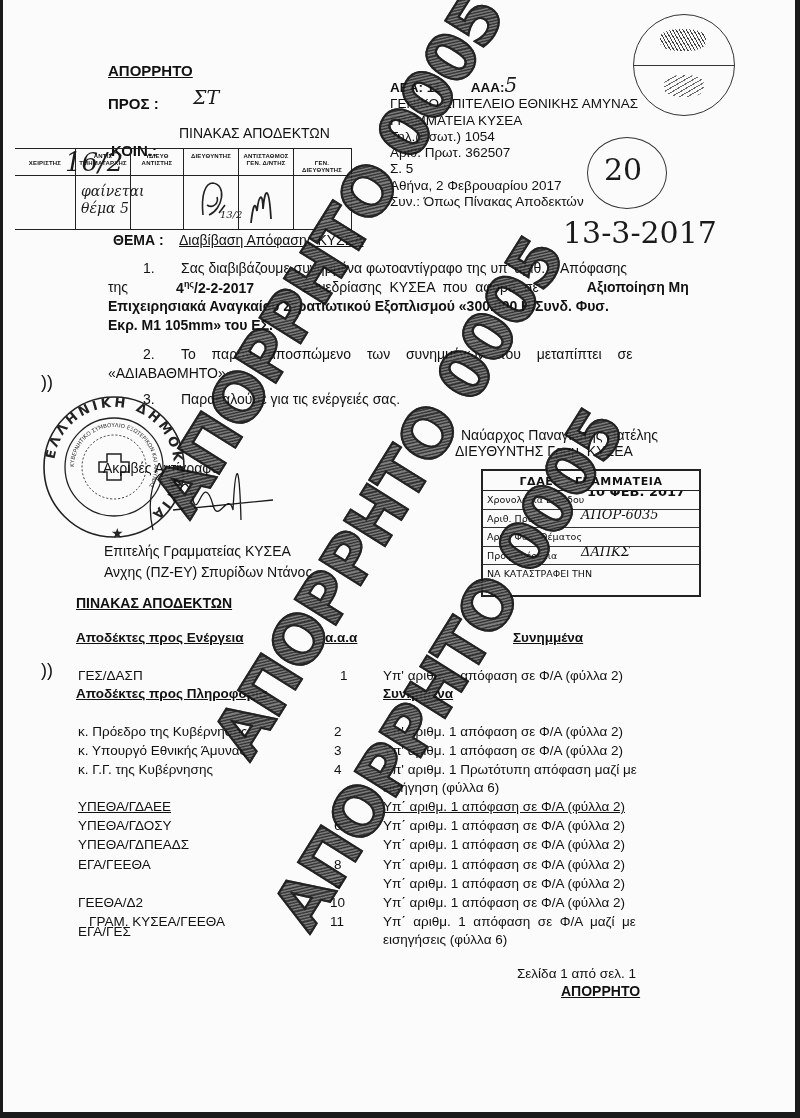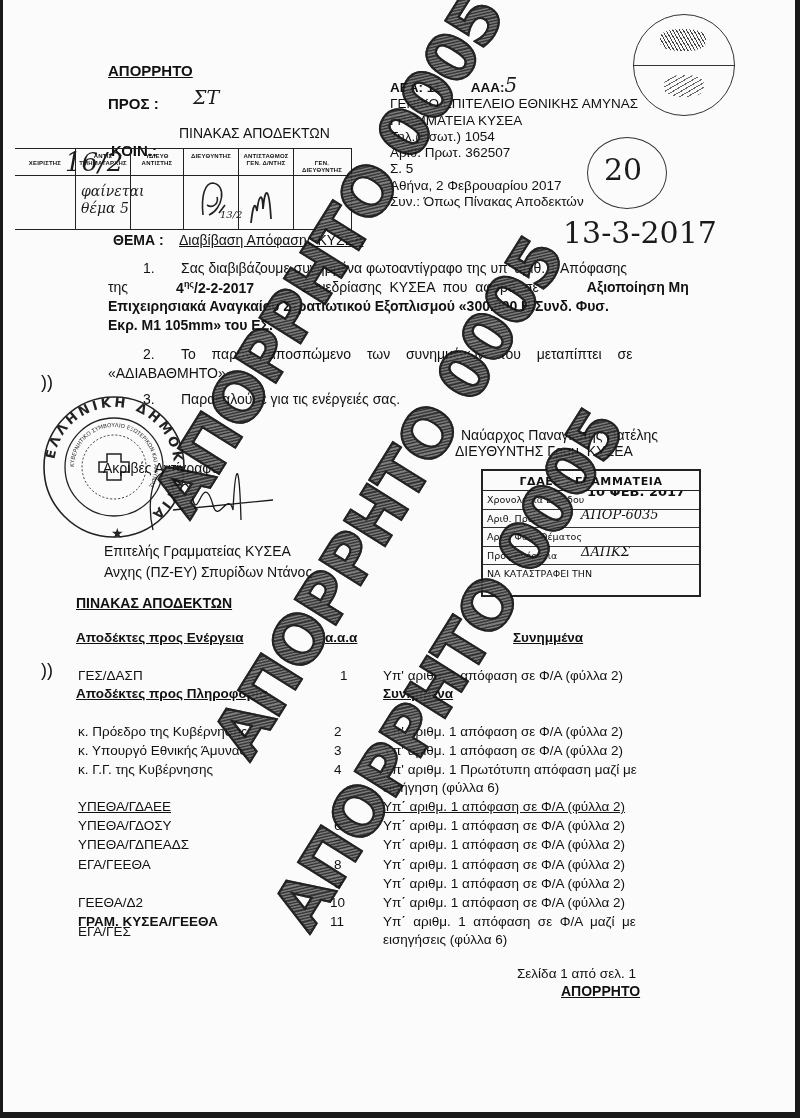--- a/index.html
+++ b/index.html
@@ -227,21 +227,21 @@
   <div class="abs rcp right-col" style="top:857px;">Υπ΄ αριθμ. 1 απόφαση σε Φ/Α (φύλλα 2)</div>
 
   <div class="abs rcp" style="left:75px; top:924px;">ΕΓΑ/ΓΕΣ</div>
   <div class="abs rcp" style="left:331px; top:876px;">9</div>
   <div class="abs rcp right-col" style="top:876px;">Υπ΄ αριθμ. 1 απόφαση σε Φ/Α (φύλλα 2)</div>
 
   <div class="abs rcp" style="left:75px; top:895px;">ΓΕΕΘΑ/Δ2</div>
   <div class="abs rcp" style="left:327px; top:895px;">10</div>
   <div class="abs rcp right-col" style="top:895px;">Υπ΄ αριθμ. 1 απόφαση σε Φ/Α (φύλλα 2)</div>
 
-  <div class="abs rcp" style="left:75px; top:914px;font-weight:bold;">ΓΡΑΜ. ΚΥΣΕΑ/ΓΕΕΘΑ</div>
+  <div class="abs rcp" style="left:86px; top:914px;">ΓΡΑΜ. ΚΥΣΕΑ/ΓΕΕΘΑ</div>
   <div class="abs rcp" style="left:327px; top:914px;">11</div>
   <div class="abs rcp right-col" style="top:914px; white-space:pre;">Υπ΄  αριθμ.  1  απόφαση  σε  Φ/Α  μαζί  με</div>
   <div class="abs rcp right-col" style="top:932px;">εισηγήσεις (φύλλα 6)</div>
 
   <div class="abs rcp" style="left:514px; top:966px;">Σελίδα 1 από σελ. 1</div>
   <div class="abs b u" style="left:558px; top:983px; font-size:14px;">ΑΠΟΡΡΗΤΟ</div>
 
   <div class="wm" style="left:135px; top:488px; transform:rotate(-58deg);">ΑΠΟΡΡΗΤΟ 0005</div>
   <div class="wm" style="left:195px; top:730px; transform:rotate(-58deg);">ΑΠΟΡΡΗΤΟ 0005</div>
   <div class="wm" style="left:255px; top:902px; transform:rotate(-58deg);">ΑΠΟΡΡΗΤΟ 0005</div>

